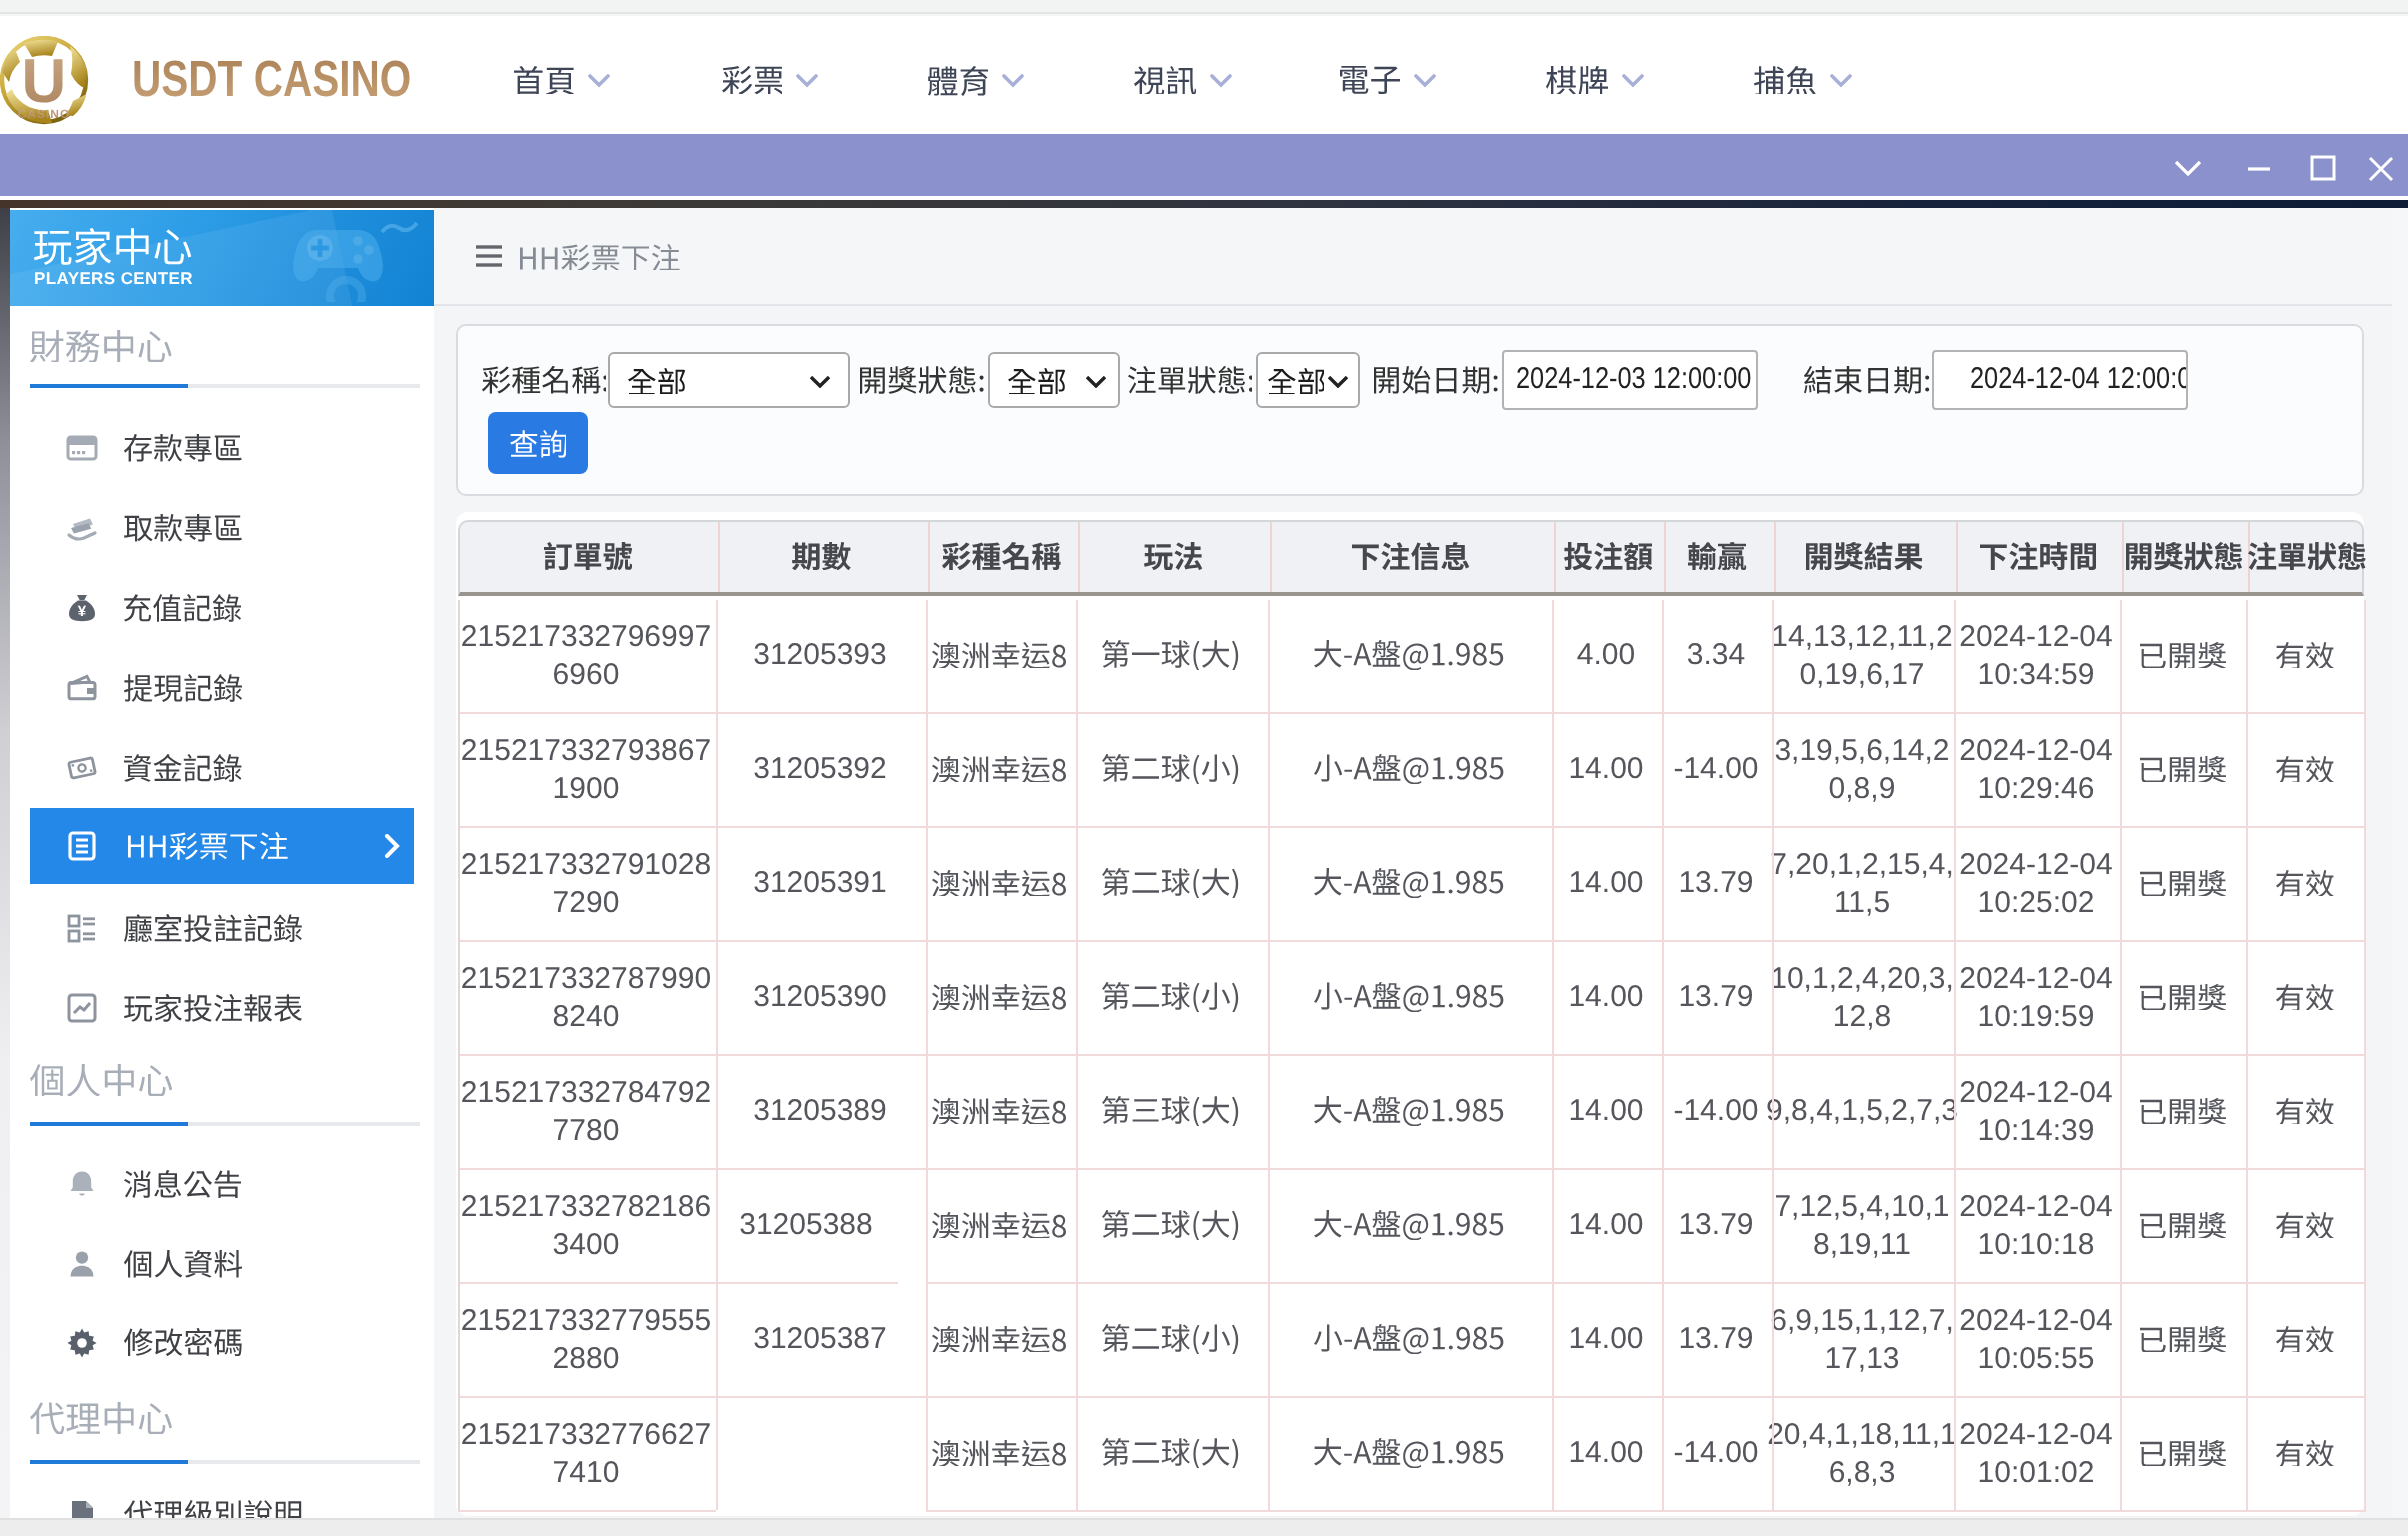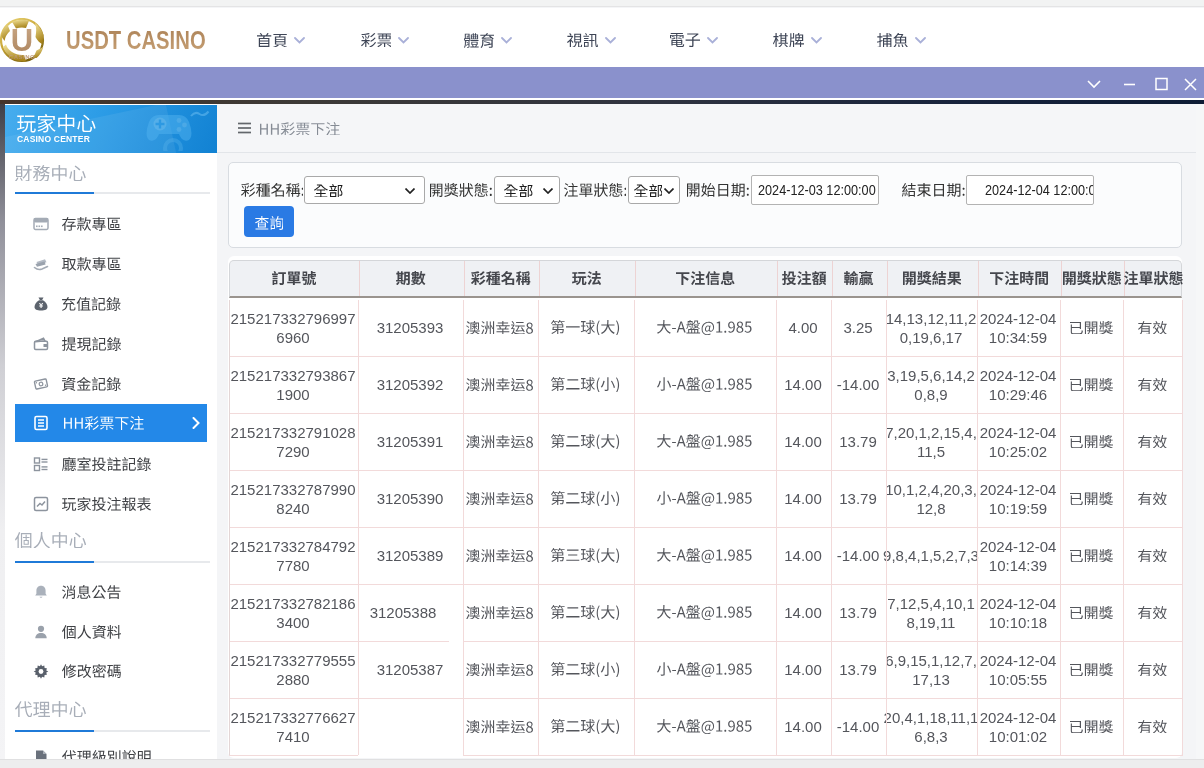--- a/index.html
+++ b/index.html
@@ -254,21 +254,21 @@
         <circle cx="41.5" cy="20" r="2.4" fill="#7cc7f3"></circle>
         <circle cx="36" cy="24.5" r="2.4" fill="#7cc7f3"></circle>
         <path d="M48 11 q4 -5 8.5 -2 q4.5 3 9 -2.5" stroke="#6fc0f2" stroke-width="2" fill="none"></path>
       </g>
 <circle cx="30" cy="43" r="8" fill="none" stroke="#5db4ec" stroke-width="4" opacity="0.35"></circle>
 </svg>
 </div>
 <svg class="abs" width="78.6" height="18.6" style="left:17px;top:114.2px;fill:#fff;">
     <use href="#ph"></use>
   </svg>
-<div class="abs" style="left:17px;top:133.5px;font-size:8.5px;font-weight:bold;color:#fff;letter-spacing:0.2px">CASINO  CENTER</div>
+<div class="abs" style="left:17px;top:133.5px;font-size:8.5px;font-weight:bold;color:#fff;letter-spacing:0.2px">PLAYERS  CENTER</div>
 <svg class="abs" width="70.8" height="16.6" style="left:15px;top:164.5px;fill:#a8aeb8;">
     <use href="#sec1"></use>
   </svg>
 <div class="abs" style="left:15px;top:191.5px;width:195px;height:2px;background:#e7e9ec"></div>
 <div class="abs" style="left:15px;top:191.5px;width:79px;height:2px;background:#1f7ad8"></div>
 <svg class="abs" width="16" height="16" viewBox="0 0 16 16" style="left:33px;top:216.0px">
     <rect x="1" y="2.5" width="14" height="11" rx="1.4" fill="none" stroke="#a4abb5" stroke-width="1.5"></rect>
     <rect x="1" y="2.5" width="14" height="4" rx="1.4" fill="#a4abb5"></rect>
     <rect x="3" y="9.5" width="1.6" height="1.6" fill="#a4abb5"></rect>
     <rect x="5.5" y="9.5" width="1.6" height="1.6" fill="#a4abb5"></rect>
@@ -521,21 +521,21 @@
     </div>
     <div class="bc" style="left:405px;top:0px;width:142px">
       <svg class="tx" width="94.5" height="15.2" fill="#54565c">
         <use href="#c6"></use>
       </svg>
     </div>
     <div class="bc" style="left:547px;top:0px;width:55px">
       <span>4.00</span>
     </div>
     <div class="bc" style="left:602px;top:0px;width:55px">
-      <span>3.25</span>
+      <span>3.34</span>
     </div>
     <div class="bc" style="left:657px;top:0px;width:91px">
       <span>14,13,12,11,2<br>0,19,6,17</span>
     </div>
     <div class="bc" style="left:748px;top:0px;width:83px">
       <span>2024-12-04<br>10:34:59</span>
     </div>
     <div class="bc" style="left:831px;top:0px;width:63px">
       <svg class="tx" width="43.0" height="13.9" fill="#54565c">
         <use href="#c8"></use>

